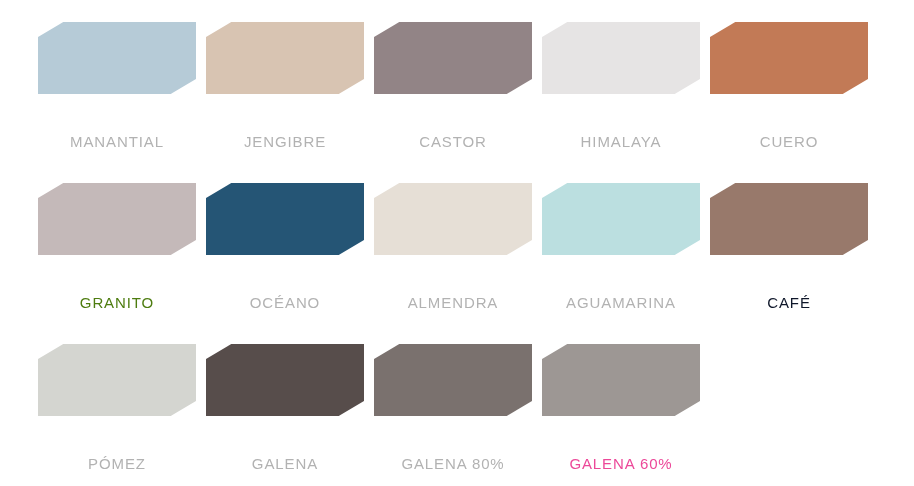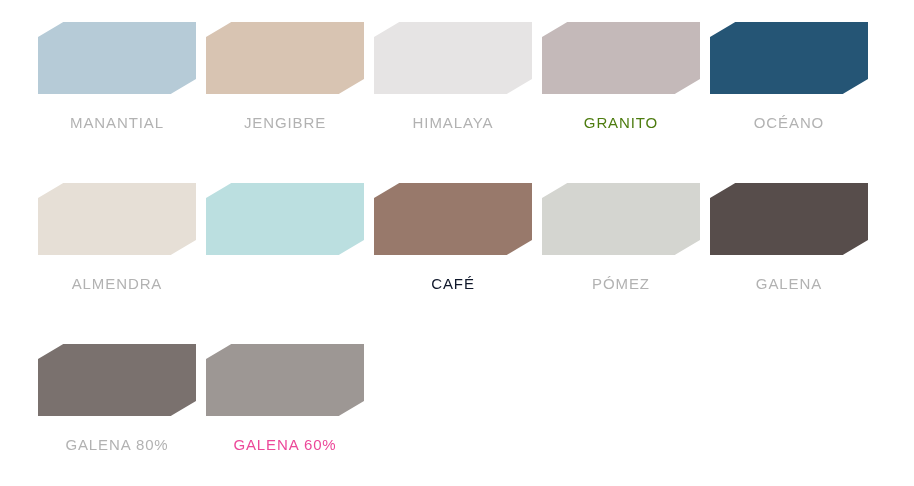--- a/index.html
+++ b/index.html
@@ -46,21 +46,21 @@
       16% 0%,
       100% 0%,
       100% 79%,
       84% 100%,
       0% 100%
     );
     background: #cccccc;
   }
 
   .swatch-label {
-    margin-top: 21px;
+    margin-top: 40px;
     font-size: 15px;
     letter-spacing: 0.9px;
     color: #b2b2b2;
     text-align: center;
     line-height: 1.1;
     white-space: nowrap;
     font-weight: 400;
   }
 </style>
 </head>
@@ -70,37 +70,46 @@
   <div class="swatch-grid">
       <div class="swatch-cell">
         <div class="swatch-chip" style="background: rgb(182, 203, 215);"></div>
         <div class="swatch-label" style="color: rgb(178, 178, 178);">MANANTIAL</div>
       </div>
       <div class="swatch-cell">
         <div class="swatch-chip" style="background: rgb(216, 196, 178);"></div>
         <div class="swatch-label" style="color: rgb(178, 178, 178);">JENGIBRE</div>
       </div>
       <div class="swatch-cell">
+        <div class="swatch-chip" style="background: rgb(146, 132, 134);"></div>
+        <div class="swatch-label" style="color: rgb(178, 178, 178);">CASTOR</div>
+      </div>
+      <div class="swatch-cell">
         <div class="swatch-chip" style="background: rgb(230, 228, 228);"></div>
         <div class="swatch-label" style="color: rgb(178, 178, 178);">HIMALAYA</div>
+      </div>
+      <div class="swatch-cell">
+        <div class="swatch-chip" style="background: rgb(194, 122, 86);"></div>
+        <div class="swatch-label" style="color: rgb(178, 178, 178);">CUERO</div>
       </div>
       <div class="swatch-cell">
         <div class="swatch-chip" style="background: rgb(196, 185, 185);"></div>
         <div class="swatch-label" style="color: #4d7c0f;">GRANITO</div>
       </div>
       <div class="swatch-cell">
         <div class="swatch-chip" style="background: rgb(37, 85, 117);"></div>
         <div class="swatch-label" style="color: rgb(178, 178, 178);">OCÉANO</div>
       </div>
       <div class="swatch-cell">
         <div class="swatch-chip" style="background: rgb(230, 223, 214);"></div>
         <div class="swatch-label" style="color: rgb(178, 178, 178);">ALMENDRA</div>
       </div>
       <div class="swatch-cell">
         <div class="swatch-chip" style="background: rgb(187, 223, 224);"></div>
+        <div class="swatch-label" style="color: rgb(178, 178, 178);">AGUAMARINA</div>
       </div>
       <div class="swatch-cell">
         <div class="swatch-chip" style="background: rgb(152, 121, 107);"></div>
         <div class="swatch-label" style="color: #0f172a;">CAFÉ</div>
       </div>
       <div class="swatch-cell">
         <div class="swatch-chip" style="background: rgb(212, 213, 208);"></div>
         <div class="swatch-label" style="color: rgb(178, 178, 178);">PÓMEZ</div>
       </div>
       <div class="swatch-cell">

